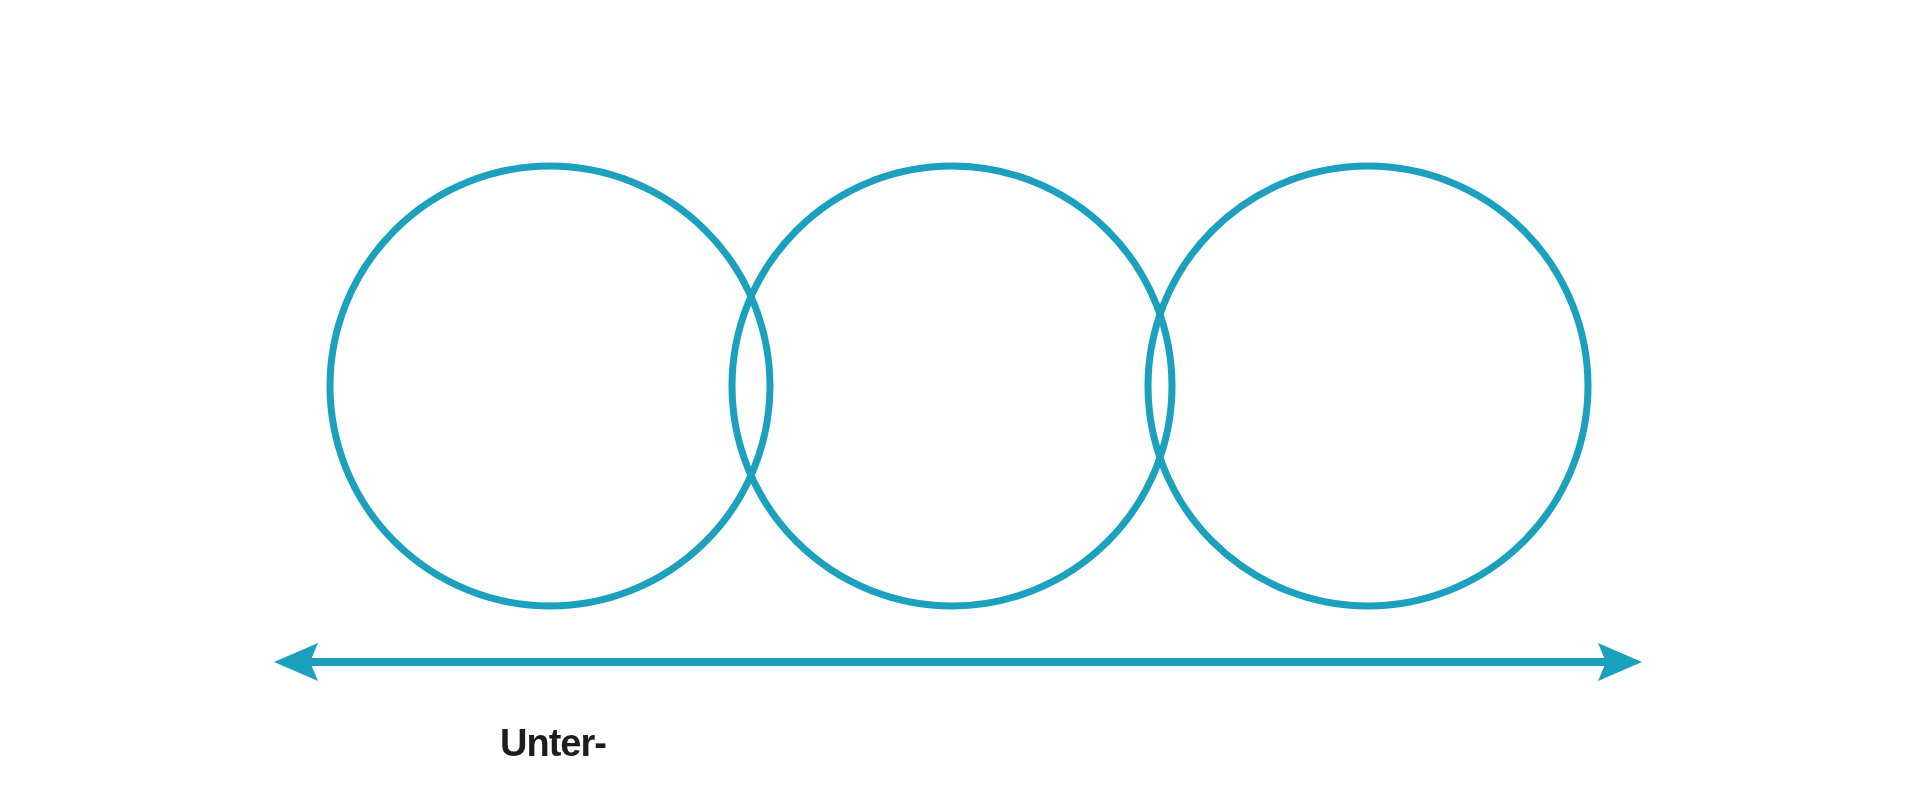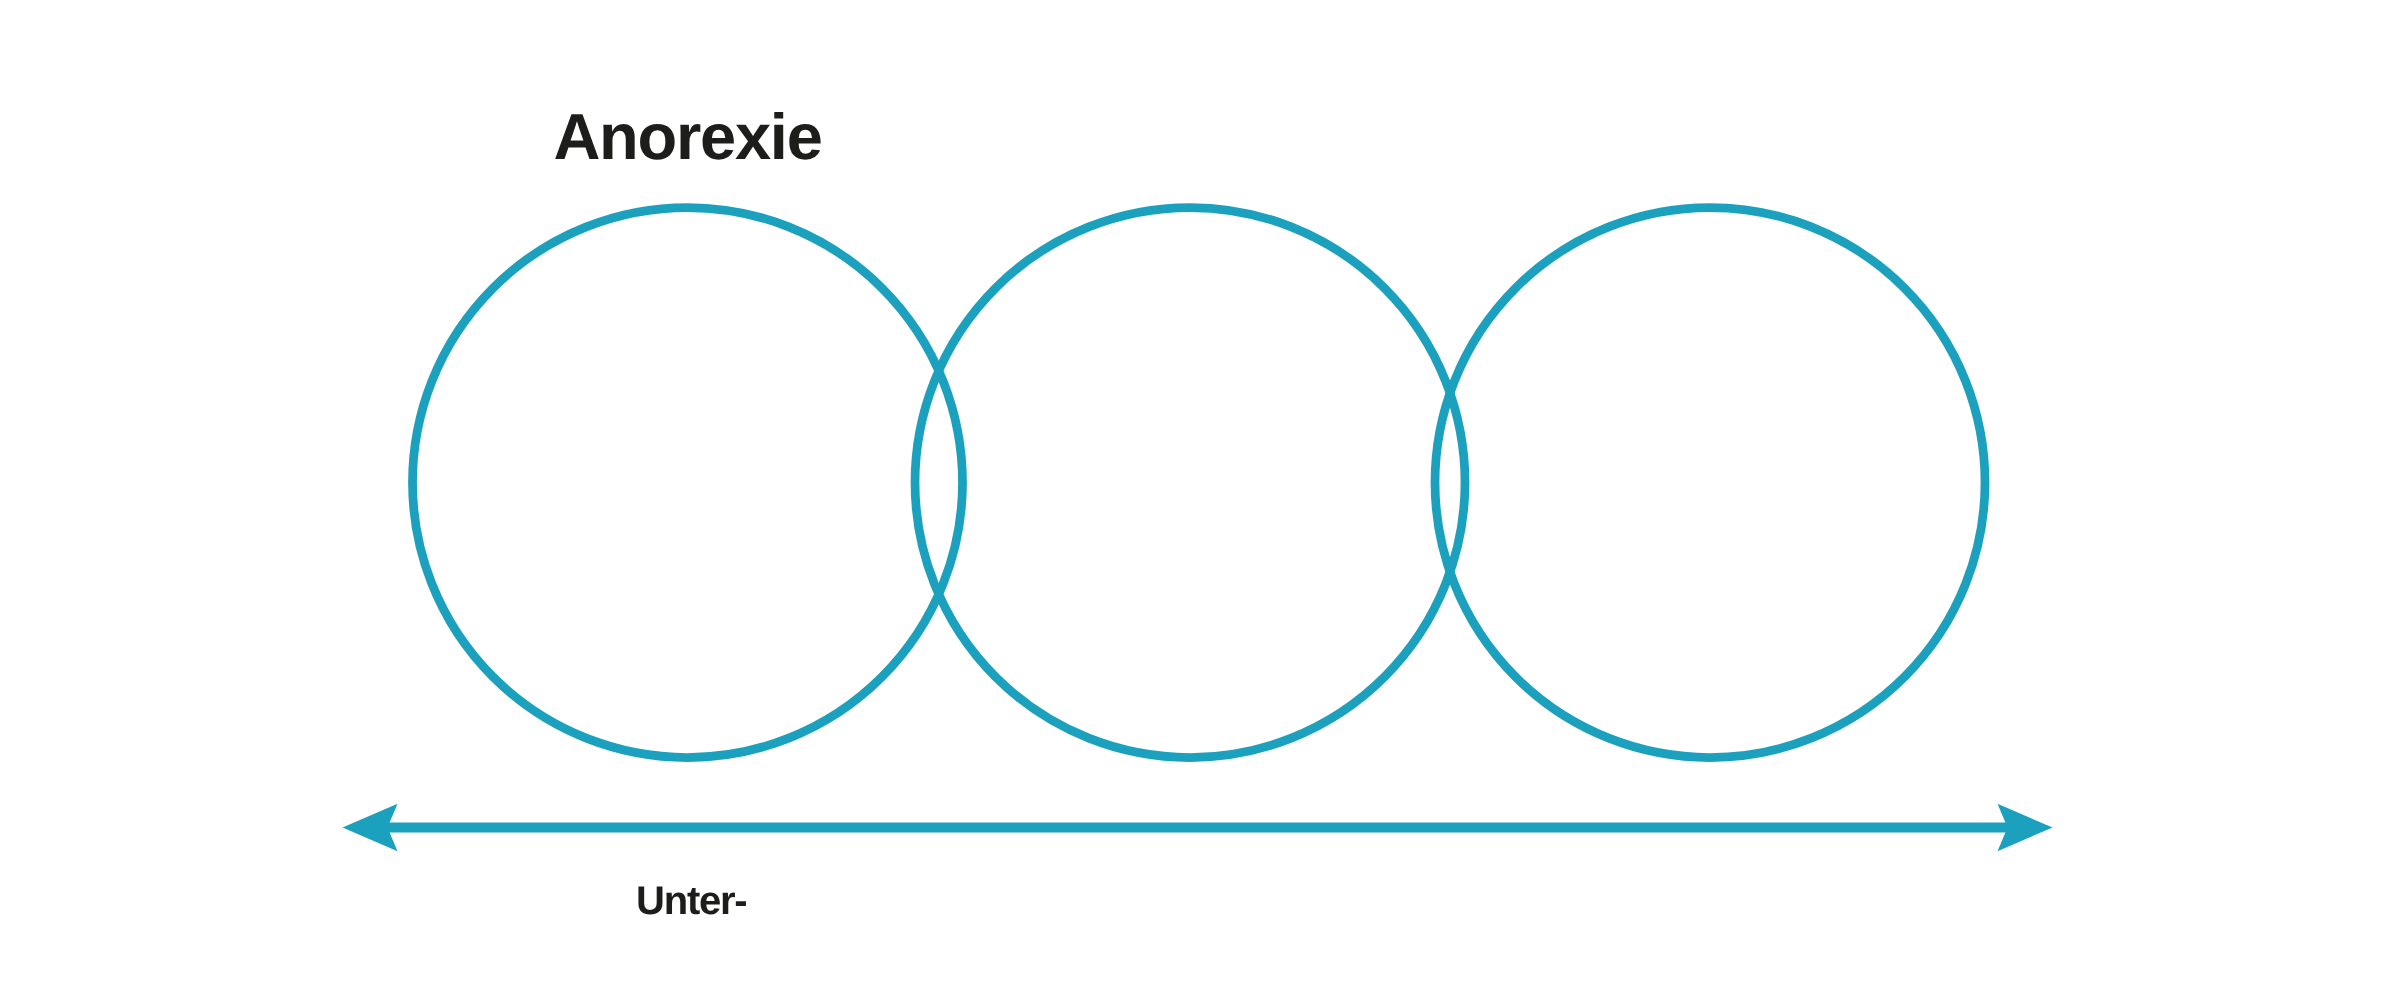--- a/index.html
+++ b/index.html
@@ -27,37 +27,36 @@
     color: #1d1d1b;
     font-weight: 700;
     letter-spacing: -1px;
     line-height: 1;
   }
   .label.top {
     top: 84px;
     font-size: 52px;
   }
   .label.bottom {
-    top: 704px;
-    font-size: 32px;
+    top: 724px;
+    font-size: 38px;
   }
 </style>
 </head>
 <body>
 
 <div class="stage">
 
   <svg class="diagram-svg" width="1920" height="805" viewBox="0 0 1920 805">
 
     <circle cx="550" cy="386" r="220" fill="none" stroke-width="7" stroke="#1BA1BD"></circle>
     <circle cx="952" cy="386" r="220" fill="none" stroke-width="7" stroke="#1BA1BD"></circle>
     <circle cx="1368" cy="386" r="220" fill="none" stroke-width="7" stroke="#1BA1BD"></circle>
 
     <line x1="306" y1="662" x2="1612" y2="662" stroke-width="8" stroke="#1BA1BD"></line>
     <polygon points="274,662 318,643 310,662 318,681" fill="#1BA1BD"></polygon>
     <polygon points="1642,662 1598,643 1606,662 1598,681" fill="#1BA1BD"></polygon>
   </svg>
 
-  <div class="label top" style="left:550px">Anorexie</div>
 
   <div class="label bottom" style="left:553px">Unter-</div>
 
 </div>
 
 </body></html>

